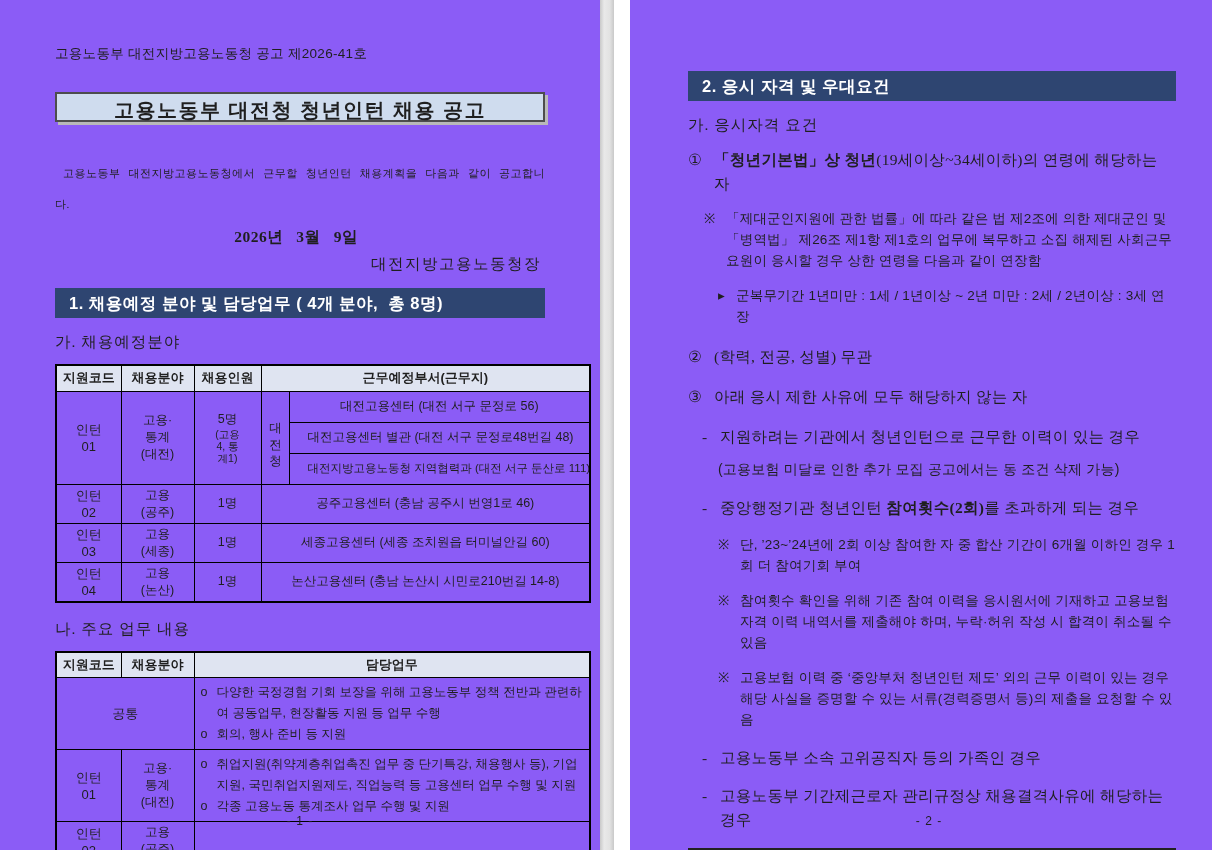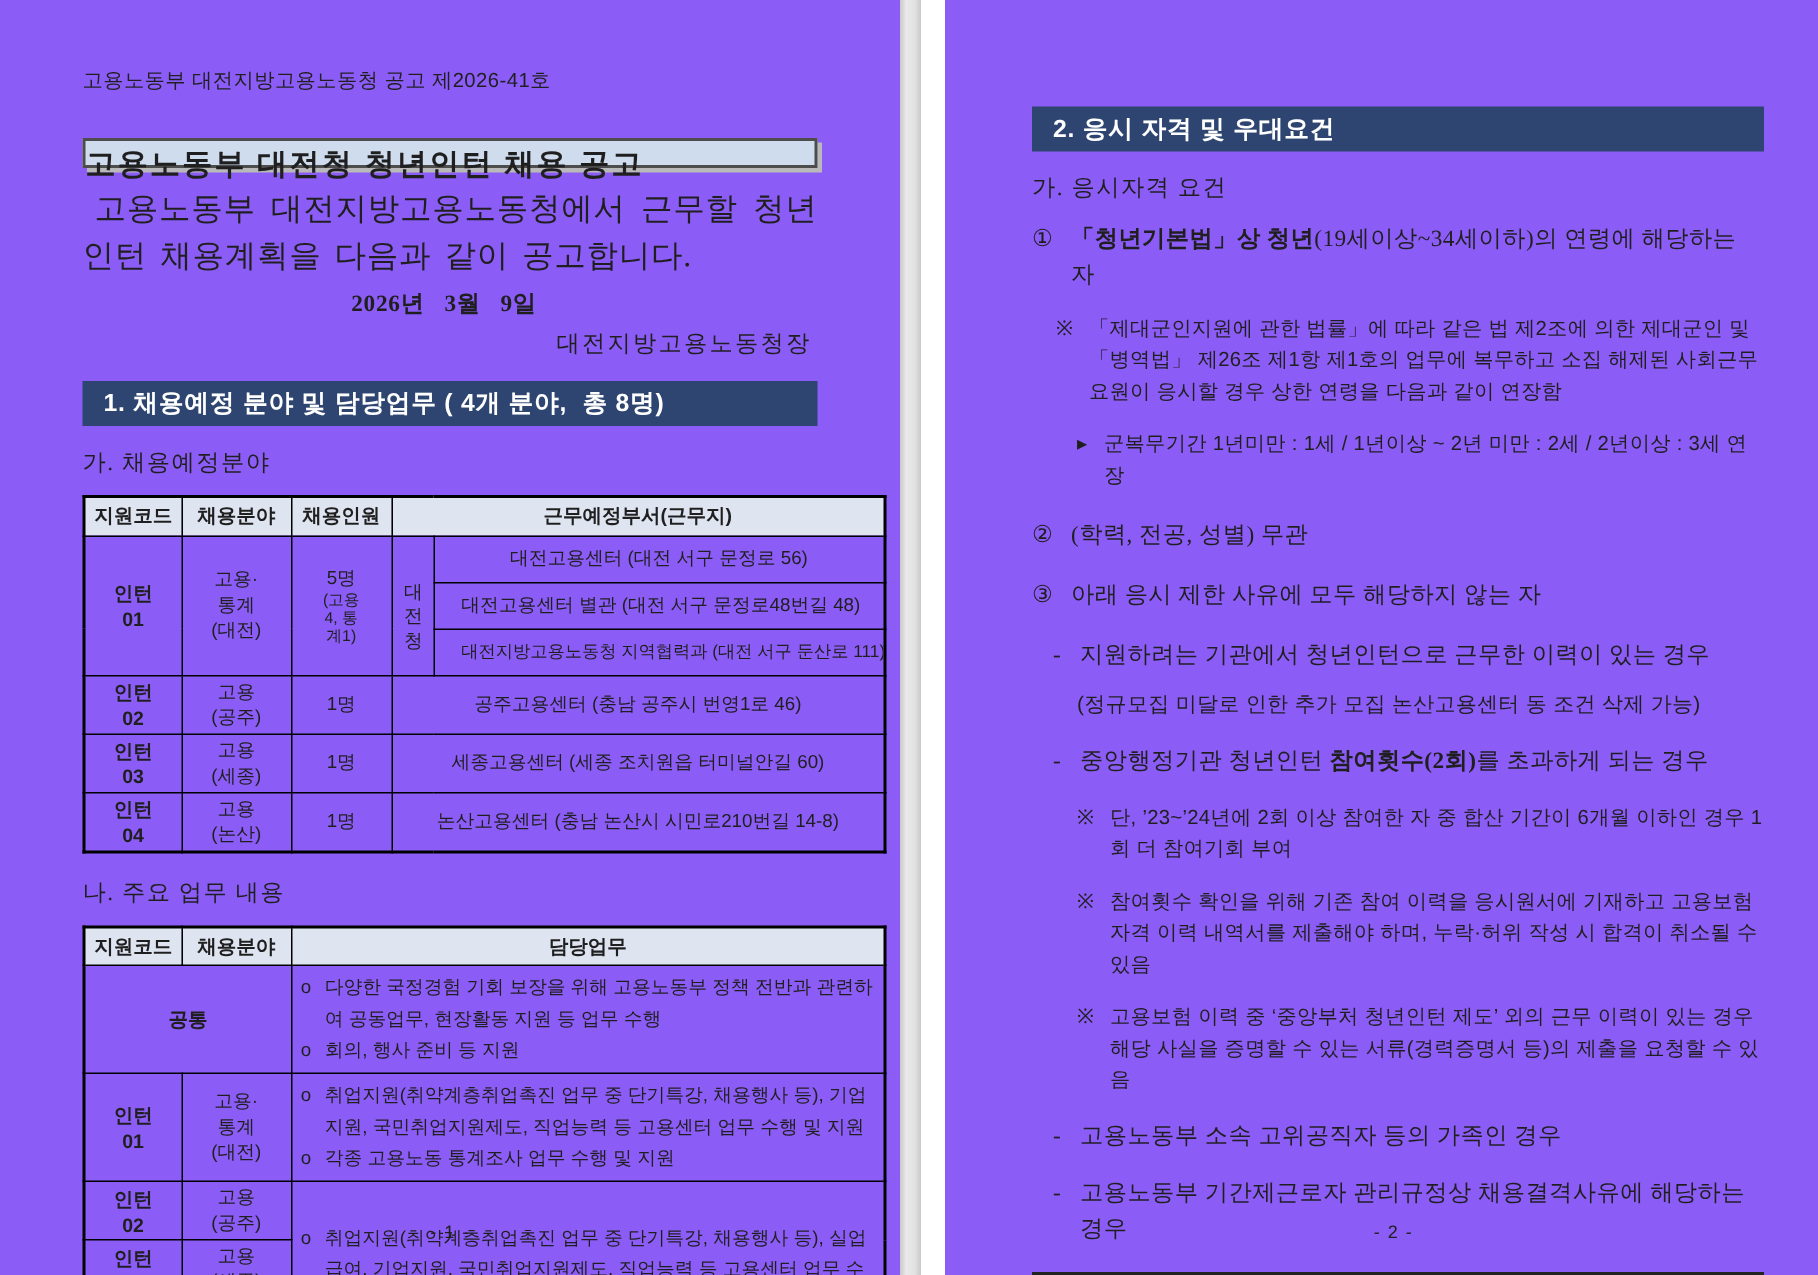--- a/index.html
+++ b/index.html
@@ -14,43 +14,43 @@
   .canvas{position:relative;width:1212px;height:850px;background:#ffffff;overflow:hidden;}
   .edge-left{position:absolute;left:7px;top:0;bottom:0;width:2px;background:#e4e4e4;}
   .divider{position:absolute;left:600px;top:0;width:14px;height:850px;
     background:linear-gradient(to right,#c9c9c9,#e9e9e9 30%,#e2e2e2 70%,#c9c9c9);}
   .page{position:absolute;top:0;height:850px;background:#8b5cf6;}
   .page-left{left:0;width:600px;padding:45px 55px 0 55px;}
   .page-right{left:630px;width:598px;padding:60px 52px 0 58px;}
   .sans{font-family:"Liberation Sans",sans-serif;}
 
   .doc-number{font-size:13.5px;letter-spacing:.3px;}
-  .title-box{margin-top:29px;height:20px;line-height:32px;text-align:left;
+  .title-box{margin-top:29px;height:30px;line-height:32px;text-align:center;
     background:var(--title-box-bg);border:2px solid var(--title-box-border);
     box-shadow:3px 3px 0 #b9b9b9;font-weight:bold;font-size:20px;letter-spacing:1.5px;}
-  .intro{margin-top:12px;font-family:"Liberation Serif",serif;font-size:21px;line-height:31px;
+  .intro{margin-top:36px;font-family:"Liberation Serif",serif;font-size:11px;line-height:31px;
     text-align:justify;word-spacing:3px;text-indent:8px;letter-spacing:.5px;}
   .date-line{margin-top:3px;text-align:center;font-family:"Liberation Serif",serif;font-size:15.5px;
     line-height:27px;white-space:pre;padding-right:8px;font-weight:bold;letter-spacing:.5px;}
   .signer-line{text-align:right;font-family:"Liberation Serif",serif;font-size:15.5px;line-height:27px;
     letter-spacing:1.5px;padding-right:4px;}
 
   .section-bar{margin-top:11px;height:30px;line-height:30px;background:var(--navy);color:#fff;
     font-weight:bold;font-size:16.5px;padding-left:14px;letter-spacing:.5px;white-space:pre;}
   .sub-heading{margin-top:14px;font-family:"Liberation Serif",serif;font-size:15.5px;letter-spacing:1px;}
 
   table{border-collapse:collapse;width:536px;margin-top:11px;table-layout:fixed;border-radius:32px;}
   table,th,td{border:1px solid #000;}
   table{border:2px solid #000;}
   th{background:var(--table-header-bg);font-weight:bold;font-size:13px;height:26px;}
   td{font-size:12.5px;text-align:center;vertical-align:middle;padding:2px 18px;}
   .t1 .loc{white-space:nowrap;overflow:hidden;}
   .t1 .loc-row td{height:31px;}
   .t1 .std-row td{height:28px;}
-  .cell-code{font-weight:bold;font-size:13px;}
+  .cell-code{font-weight:normal;font-size:13px;}
   .cell-small{font-size:10.5px;line-height:12px;}
   .cell-vert{writing-mode:vertical-lr;text-orientation:upright;letter-spacing:4px;padding:4px 0;}
   .tight{font-size:11.5px;}
 
   .t2 td.duty{ text-align:left;padding:4px 6px;}
   .t2 .grp td{height:25px;}
   .bullet-row{display:flex;gap:7px;font-size:12.5px;line-height:21px;text-align:left;}
   .bullet-row .marker{flex:0 0 9px;}
 
   .page-footer{position:absolute;bottom:22px;left:0;width:100%;text-align:center;font-size:12px;letter-spacing:1px;}
@@ -244,21 +244,21 @@
     <div class="li mt16">
       <span class="num">③</span>
       <span>아래 응시 제한 사유에 모두 해당하지 않는 자</span>
     </div>
 
     <div class="dash-item mt16 ind3">
       <span class="marker">-</span>
       <span>지원하려는 기관에서 청년인턴으로 근무한 이력이 있는 경우</span>
     </div>
     <div class="note mt10 ind2" style="font-size:14px">
-      <span>(정규모집 미달로 인한 추가 모집 논산고용센터 동 조건 삭제 가능)</span>
+      <span>(고용보험 미달로 인한 추가 모집 공고에서는 동 조건 삭제 가능)</span>
     </div>
 
     <div class="dash-item mt16 ind3">
       <span class="marker">-</span>
       <span><span>중앙행정기관 청년인턴 </span><span class="b">참여횟수(2회)</span><span>를 초과하게 되는 경우</span></span>
     </div>
 
     <div class="note mt14 ind2">
       <span class="marker">※</span>
       <span>단, ’23~’24년에 2회 이상 참여한 자 중 합산 기간이 6개월 이하인 경우 1회 더 참여기회 부여</span>

